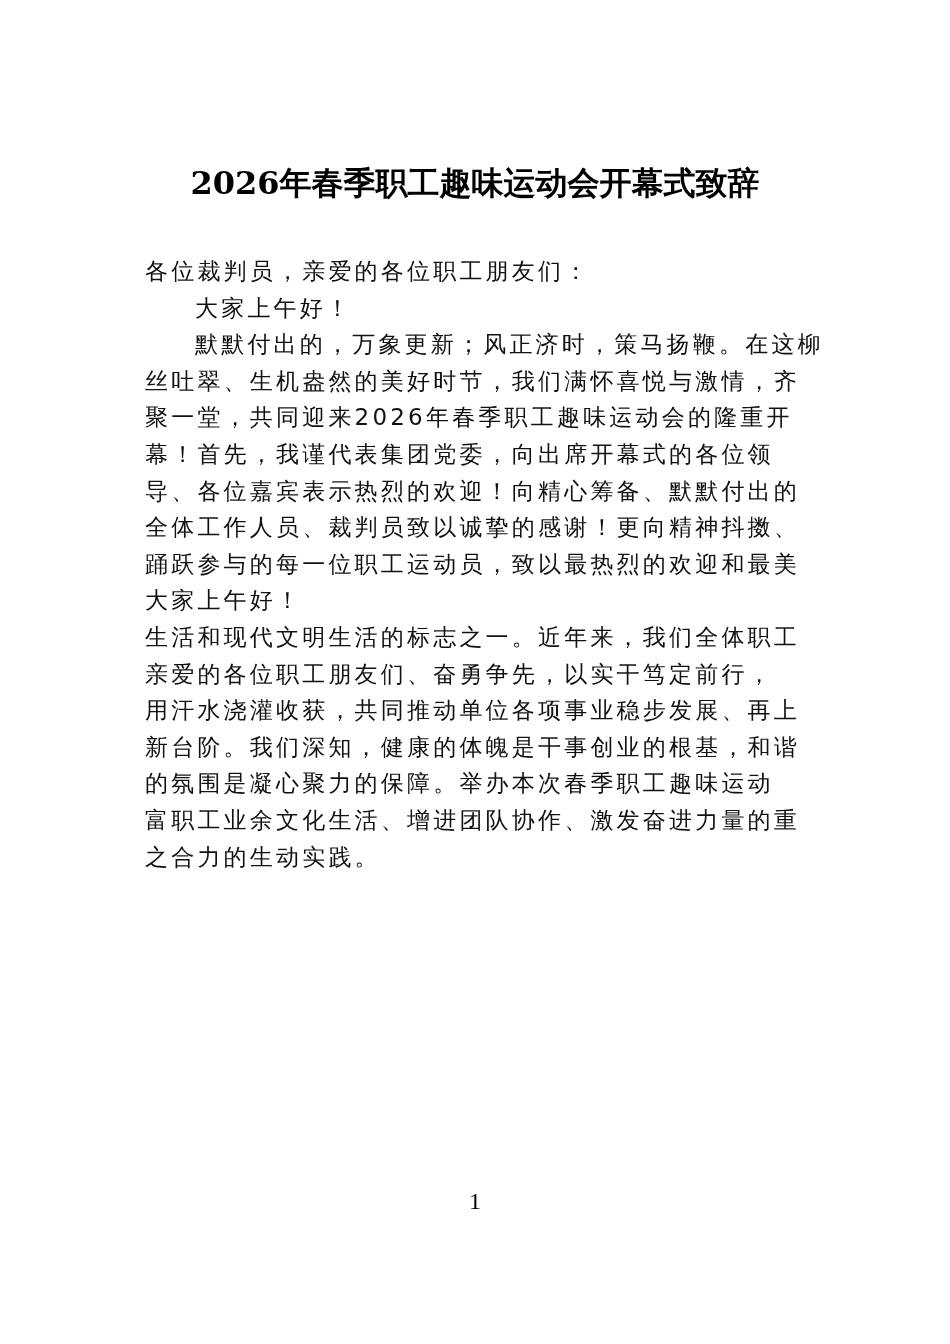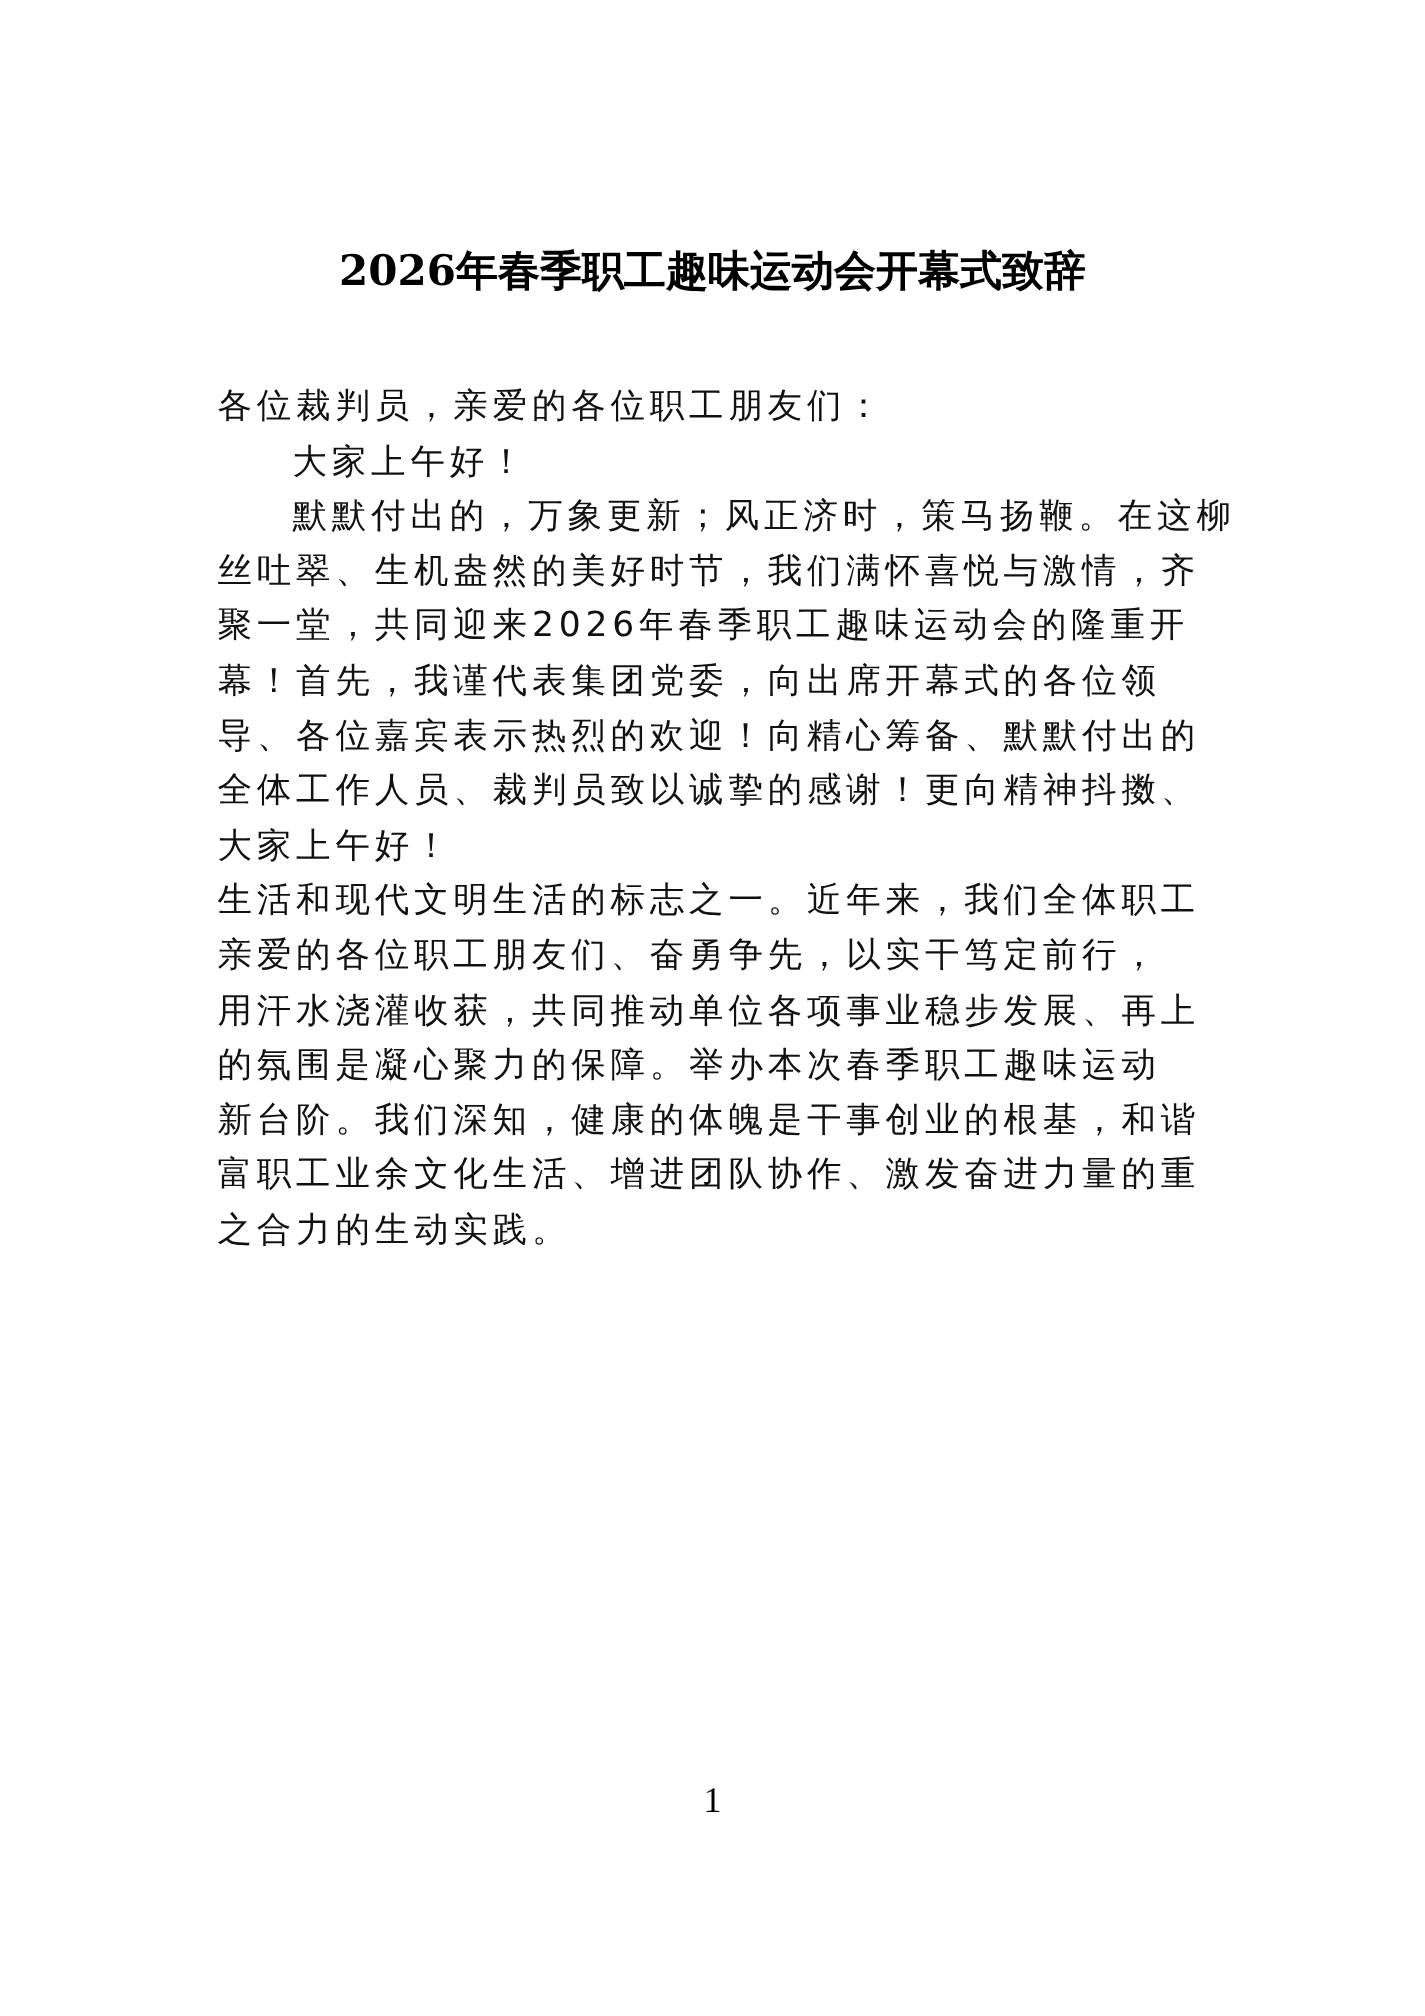--- a/index.html
+++ b/index.html
@@ -2,21 +2,21 @@
 <html><head>
   <meta charset="utf-8">
   <style>
     html, body { margin: 0; padding: 0; background: #ffffff; }
     body { width: 950px; height: 1344px; position: relative; overflow: hidden; }
     .page { position: absolute; left: 0; top: 0; width: 950px; height: 1344px; background: #ffffff; }
     .title {
       position: absolute; left: 0; width: 950px; top: 162px;
       text-align: center;
       font-family: "DejaVu Serif", "Liberation Serif", serif;
-      font-weight: bold; font-size: 28px; color: #000;
+      font-weight: bold; font-size: 32px; color: #000;
       letter-spacing: 0px;
     }
     .body {
       position: absolute; left: 145px; top: 237px; width: 640px;
       font-family: "DejaVu Sans", "Liberation Sans", sans-serif;
       font-size: 23px; color: #111; margin-top: 16px;
     }
     .line {
       height: 36.6px; line-height: 36.6px; white-space: nowrap;
       letter-spacing: 3.2px;
@@ -37,24 +37,25 @@
 
   <div class="body">
     <div class="line">各位裁判员，亲爱的各位职工朋友们：</div>
     <div class="line indent">大家上午好！</div>
     <div class="line indent">默默付出的，万象更新；风正济时，策马扬鞭。在这柳</div>
     <div class="line">丝吐翠、生机盎然的美好时节，我们满怀喜悦与激情，齐</div>
     <div class="line">聚一堂，共同迎来2026年春季职工趣味运动会的隆重开</div>
     <div class="line">幕！首先，我谨代表集团党委，向出席开幕式的各位领</div>
     <div class="line">导、各位嘉宾表示热烈的欢迎！向精心筹备、默默付出的</div>
     <div class="line">全体工作人员、裁判员致以诚挚的感谢！更向精神抖擞、</div>
+    <div class="line">踊跃参与的每一位职工运动员，致以最热烈的欢迎和最美</div>
     <div class="line">大家上午好！</div>
     <div class="line">生活和现代文明生活的标志之一。近年来，我们全体职工</div>
     <div class="line">亲爱的各位职工朋友们、奋勇争先，以实干笃定前行，</div>
     <div class="line">用汗水浇灌收获，共同推动单位各项事业稳步发展、再上</div>
+    <div class="line">新台阶。我们深知，健康的体魄是干事创业的根基，和谐</div>
     <div class="line">的氛围是凝心聚力的保障。举办本次春季职工趣味运动</div>
-    <div class="line">新台阶。我们深知，健康的体魄是干事创业的根基，和谐</div>
     <div class="line">富职工业余文化生活、增进团队协作、激发奋进力量的重</div>
     <div class="line">之合力的生动实践。</div>
   </div>
 
   <div class="page-number">1</div>
 </div>
 
 </body></html>

